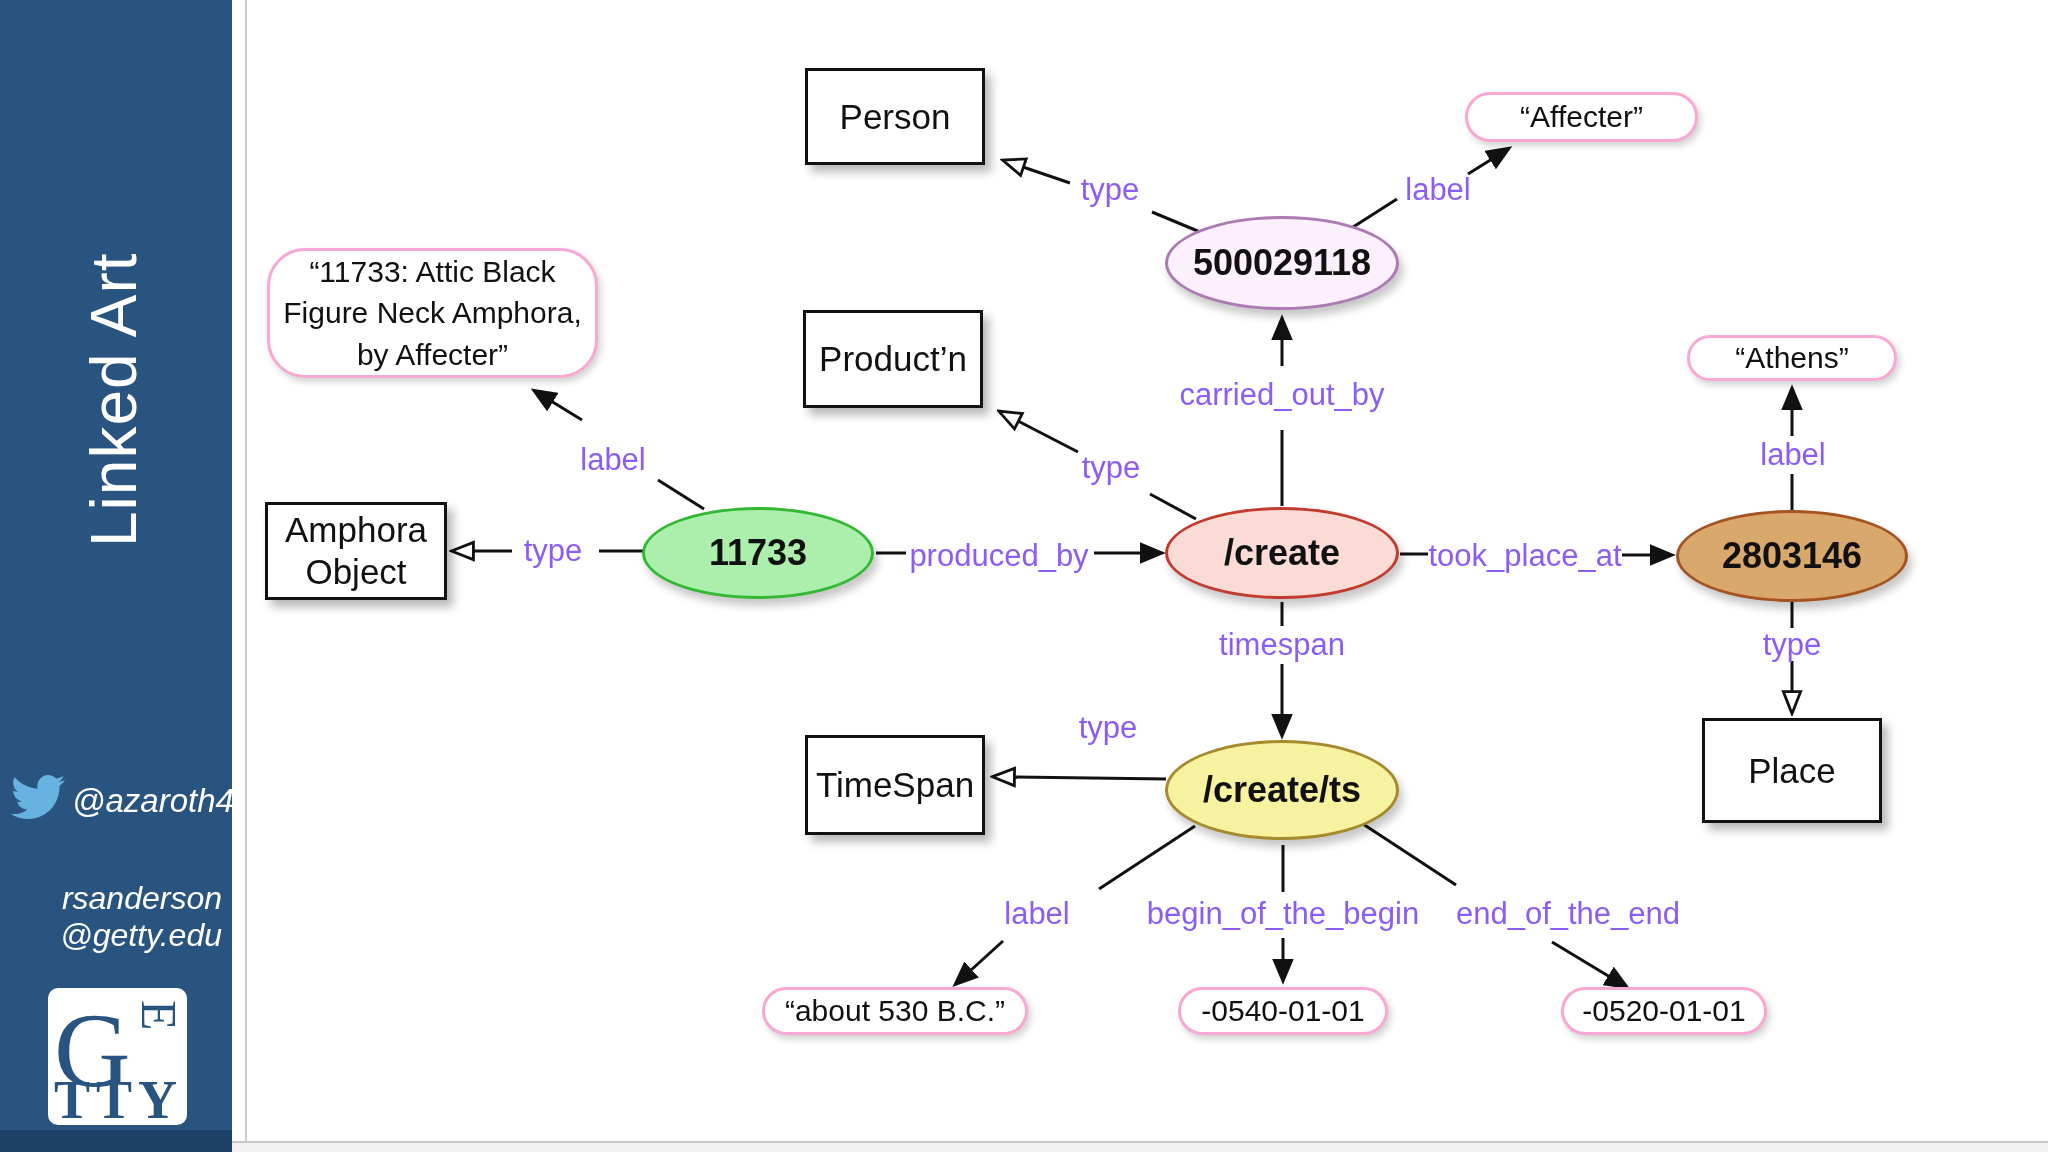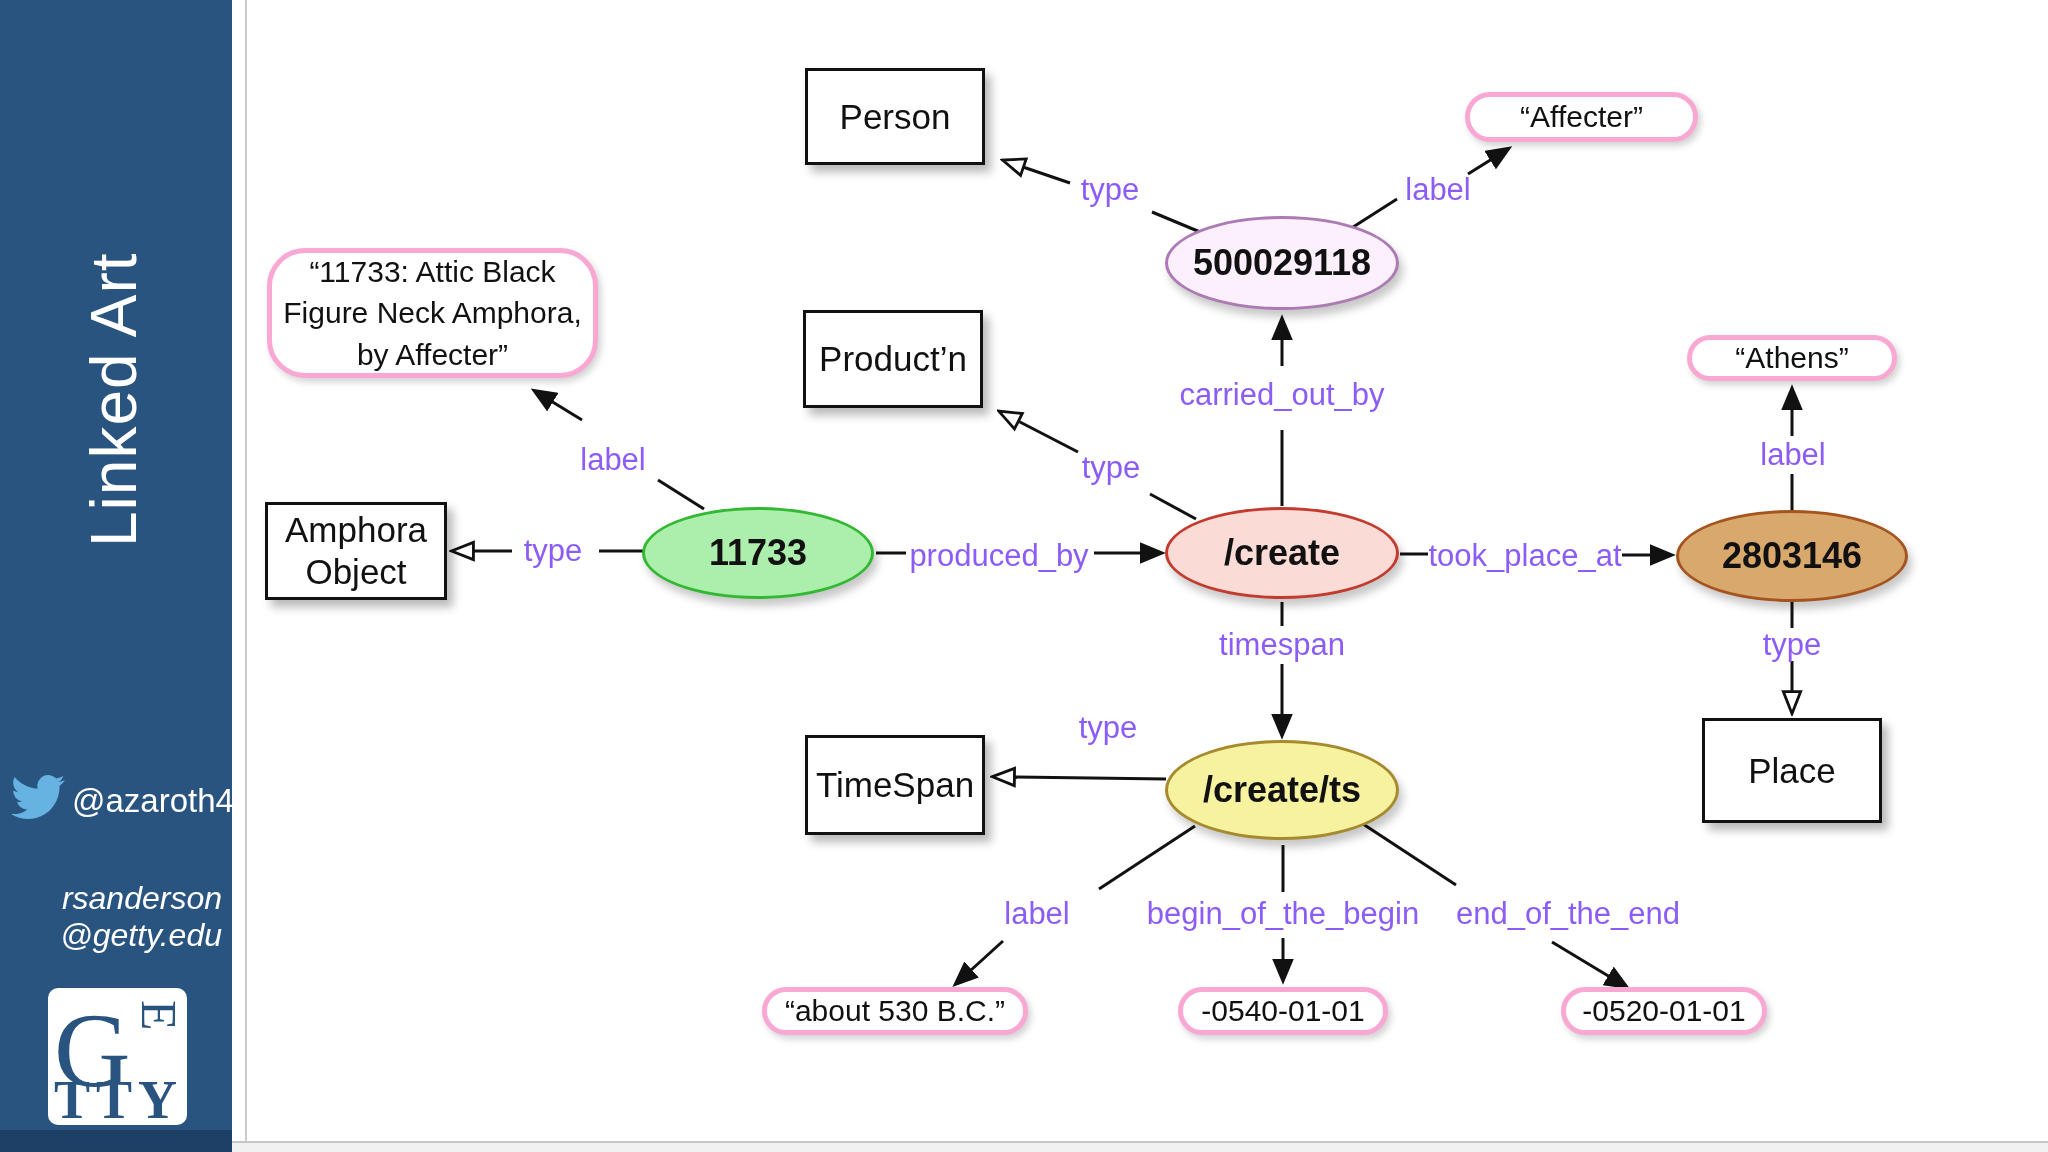--- a/index.html
+++ b/index.html
@@ -7,39 +7,39 @@
 
   
   .sidebar{position:absolute;left:0;top:0;width:232px;height:1152px;background:#2A5480;}
   .sidebar-footer{position:absolute;left:0;bottom:0;width:232px;height:22px;background:#1E4066;}
   .sidebar-title{position:absolute;left:44px;top:200px;width:140px;height:400px;
     display:flex;align-items:center;justify-content:center;
     writing-mode:vertical-rl;transform:rotate(180deg);
     color:#ffffff;font-size:64px;letter-spacing:1px;white-space:nowrap;}
   .twitter-row{position:absolute;left:6px;top:764px;width:226px;height:70px;}
   .twitter-row svg{position:absolute;left:0;top:6px;}
-  .twitter-handle{position:absolute;left:66px;top:18px;color:#ffffff;font-size:33px;white-space:nowrap;}
+  .twitter-handle{position:absolute;left:66px;top:18px;color:#ffffff;font-size:33px;white-space:nowrap;font-style:italic;}
   .author-block{position:absolute;left:20px;top:880px;width:202px;text-align:right;
     color:#ffffff;font-style:italic;font-size:32px;line-height:37px;}
   .getty-logo{position:absolute;left:48px;top:988px;}
 
   
   .slide-edge-line{position:absolute;left:245px;top:0;width:2px;height:1141px;background:#cccccc;}
   .slide-bottom-strip{position:absolute;left:232px;top:1141px;width:1816px;height:11px;
     background:#f1f1f1;border-top:2px solid #c6c6c6;box-sizing:border-box;}
 
   
   .edges{position:absolute;left:0;top:0;}
   .edges line{stroke:#111111;stroke-width:3;}
 
   .box,.pill,.ellipse{position:absolute;box-sizing:border-box;display:flex;align-items:center;
     justify-content:center;text-align:center;color:#111111;background:#ffffff;}
   .box{border:3px solid #111111;font-size:35px;line-height:1.2;
     box-shadow:6px 7px 9px rgba(0,0,0,0.28);}
-  .pill{border:5px solid #f9a8d4;border-radius:26px;font-size:30px;white-space:nowrap;
+  .pill{border:3px solid #f9a8d4;border-radius:26px;font-size:30px;white-space:nowrap;
     box-shadow:3px 4px 7px rgba(0,0,0,0.18);}
   .pill.big{border-radius:38px;font-size:30px;line-height:1.38;white-space:normal;padding:0 8px;}
   .ellipse{border-radius:50%;font-weight:bold;font-size:36px;border:3px solid;
     box-shadow:4px 7px 9px rgba(0,0,0,0.22);}
   .n-object{background:#ACEFAC;border-color:#33B833;}
   .n-event{background:#FBDBD6;border-color:#C33A2E;}
   .n-actor{background:#FCF0FC;border-color:#AC7BB4;}
   .n-place{background:#D9A86C;border-color:#A6541F;}
   .n-timespan{background:#F6F2A0;border-color:#A68A2D;}
 

